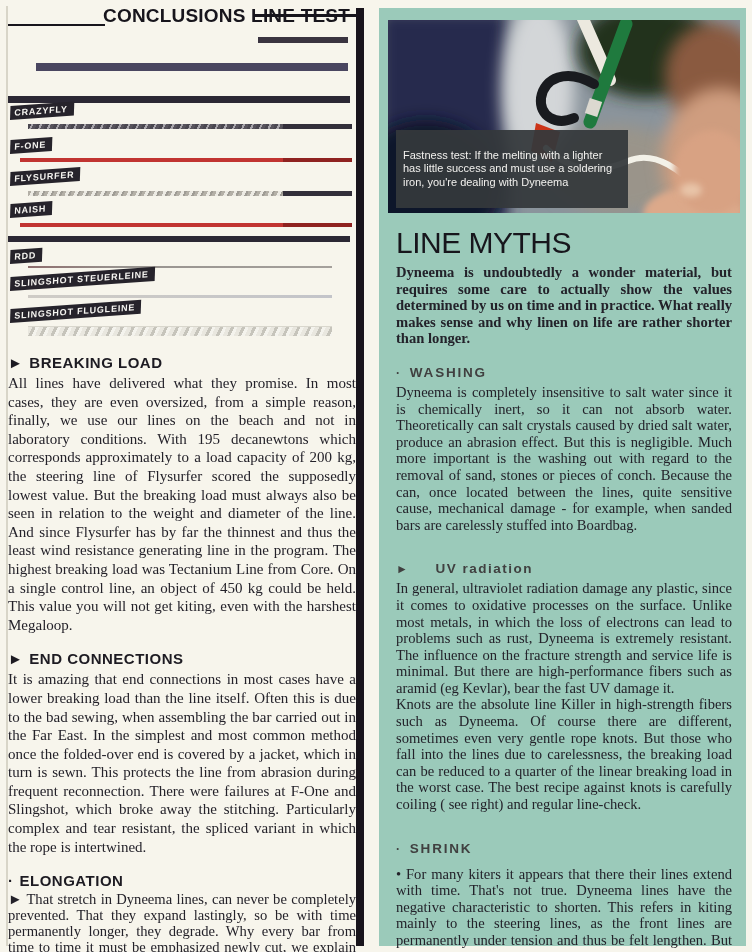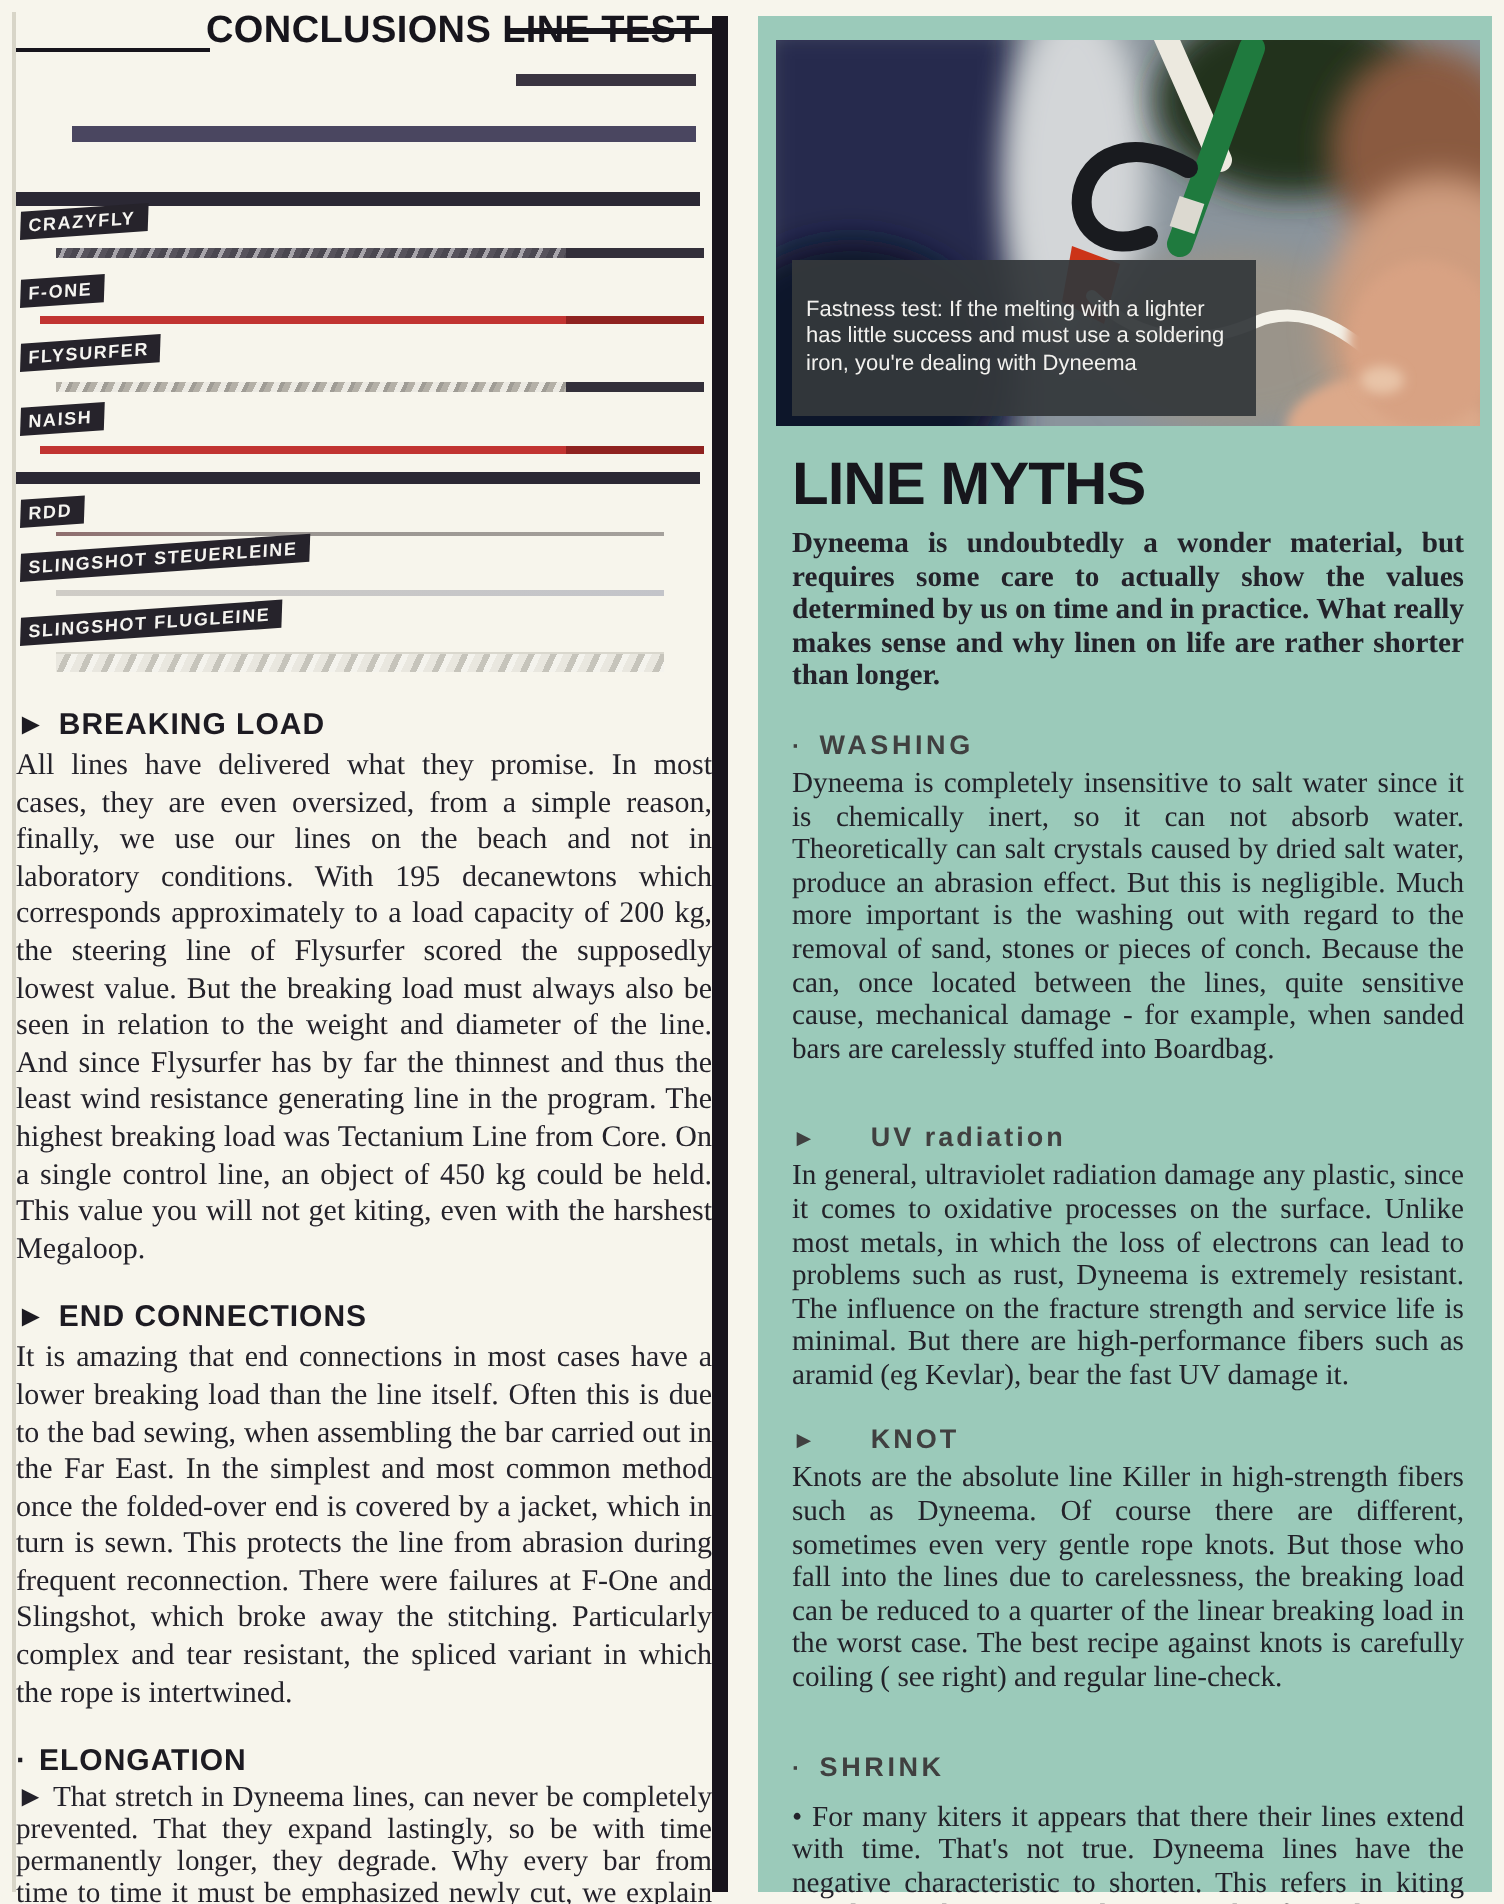--- a/index.html
+++ b/index.html
@@ -36,21 +36,21 @@
   .left-text h2{font-family:"Liberation Sans",sans-serif;font-size:15px;font-weight:bold;letter-spacing:.5px;color:#1d1b22;margin:16px 0 3px 0;}
   .left-text h2 .mk{margin-right:6px;}
   .left-text p{margin:2px 0 13px 0;font-size:15px;line-height:18.6px;text-align:justify;}
   .left-text p.tight{font-size:14.6px;line-height:15.9px;}
 
   
   .teal-panel{position:absolute;left:379px;top:8px;width:367px;height:938px;background:#9bcaba;}
   .photo{position:absolute;left:9px;top:12px;width:352px;height:193px;overflow:hidden;background:#8a949c;}
   .caption-box{position:absolute;left:8px;bottom:5px;width:218px;background:rgba(52,56,60,.94);color:#f2f1ee;font-family:"Liberation Sans",sans-serif;font-size:11px;line-height:13.5px;padding:19px 7px;}
   .right-text{position:absolute;left:17px;top:210px;width:336px;}
-  .right-text h1{font-family:"Liberation Sans",sans-serif;font-size:30px;font-weight:bold;letter-spacing:-.5px;color:#17161c;margin:8px 0 4px 0;}
+  .right-text h1{font-family:"Liberation Sans",sans-serif;font-size:30px;font-weight:normal;letter-spacing:-.5px;color:#17161c;margin:8px 0 4px 0;}
   .intro{font-size:16px;font-weight:bold;line-height:22px;color:#1d1c22;margin:0 0 0 0;text-align:left;}
   .right-text h2{font-family:"Liberation Sans",sans-serif;font-size:13.5px;font-weight:bold;letter-spacing:1.5px;color:#404040;margin:18px 0 4px 0;}
   .right-text h2 .mk{margin-right:8px;font-size:12px;}
   .right-text h2 .mk.wide{margin-right:26px;}
   .right-text p{margin:0;font-size:14.6px;line-height:16.6px;text-align:justify;color:#23222a;}
   .sec-uv h2{margin-top:28px;}
   .sec-knot h2{margin-top:16px;}
   .sec-shrink h2{margin-top:28px;letter-spacing:1.8px;}
   .sec-shrink p{margin-top:10px;}
   .sec-washing h2{letter-spacing:1.8px;}
@@ -157,21 +157,20 @@
         <h2><span class="mk">·</span><span>WASHING</span></h2>
         <p>Dyneema is completely insensitive to salt water since it is chemically inert, so it can not absorb water. Theoretically can salt crystals caused by dried salt water, produce an abrasion effect. But this is negligible. Much more important is the washing out with regard to the removal of sand, stones or pieces of conch. Because the can, once located between the lines, quite sensitive cause, mechanical damage - for example, when sanded bars are carelessly stuffed into Boardbag.</p>
       </div>
 
       <div class="sec-uv">
         <h2><span class="mk wide">►</span><span>UV radiation</span></h2>
         <p>In general, ultraviolet radiation damage any plastic, since it comes to oxidative processes on the surface. Unlike most metals, in which the loss of electrons can lead to problems such as rust, Dyneema is extremely resistant. The influence on the fracture strength and service life is minimal. But there are high-performance fibers such as aramid (eg Kevlar), bear the fast UV damage it.</p>
       </div>
 
       <div class="sec-knot">
-        <h2><span class="mk wide">►</span><span>KNOT</span></h2>
         <p>Knots are the absolute line Killer in high-strength fibers such as Dyneema. Of course there are different, sometimes even very gentle rope knots. But those who fall into the lines due to carelessness, the breaking load can be reduced to a quarter of the linear breaking load in the worst case. The best recipe against knots is carefully coiling ( see right) and regular line-check.</p>
       </div>
 
       <div class="sec-shrink">
         <h2><span class="mk">·</span><span>SHRINK</span></h2>
         <p>• For many kiters it appears that there their lines extend with time. That's not true. Dyneema lines have the negative characteristic to shorten. This refers in kiting mainly to the steering lines, as the front lines are permanently under tension and thus be felt lengthen. But there are the steering lines that can shrink up to 20 centimeters and make a cutting of the whole bar system necessary. They really do not shrink, but are thicker. And that happens when put between the braid with broken coating of dust or grains of sand.</p>
       </div>
     </div>
   </div>
 

